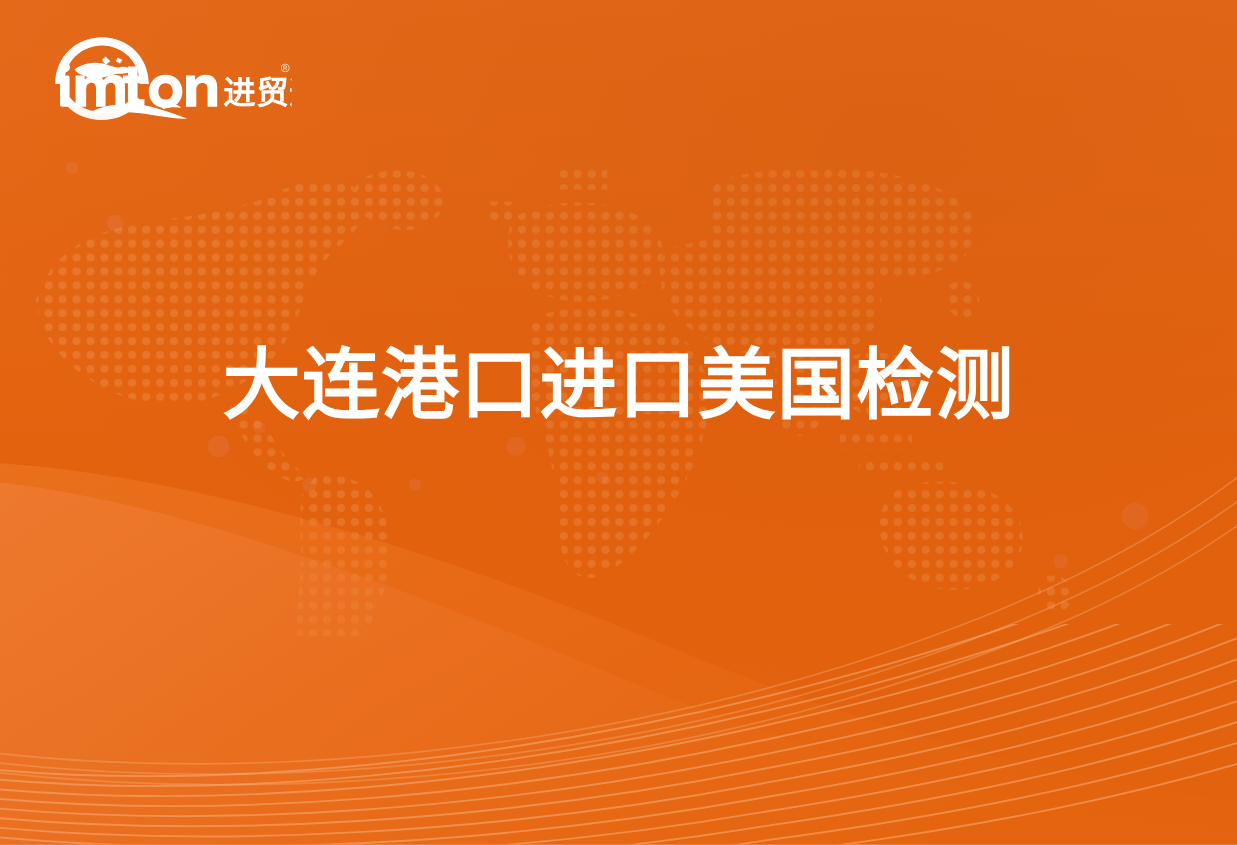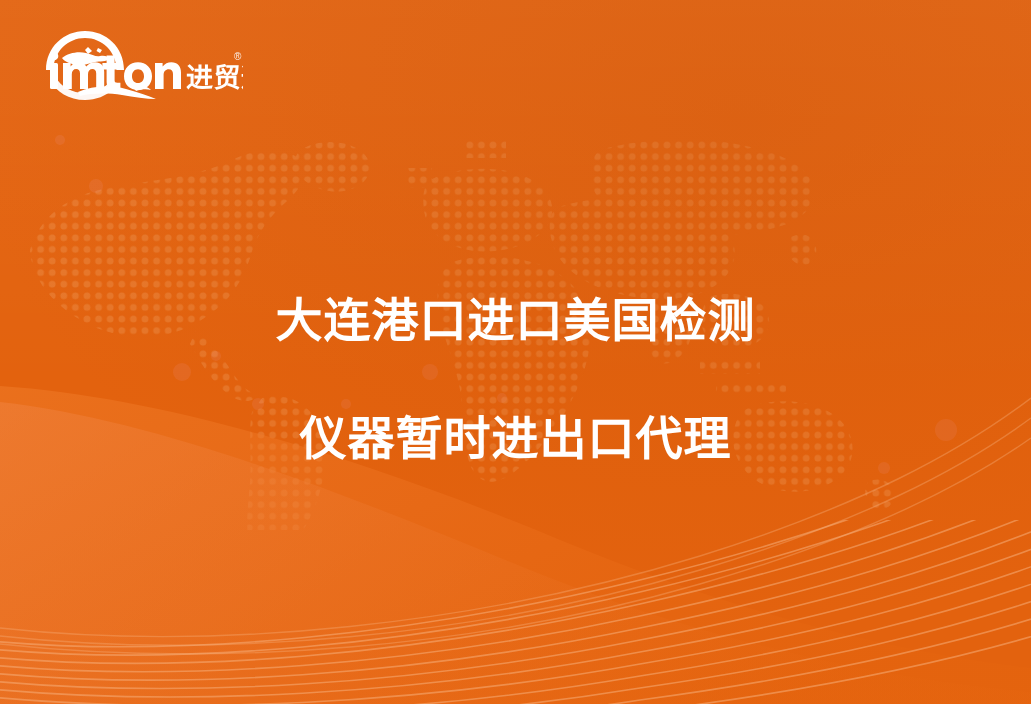--- a/index.html
+++ b/index.html
@@ -54,21 +54,21 @@
   
   .headline {
     position: absolute;
     left: 0;
     right: 0;
     top: 262px;
     text-align: center;
     color: #ffffff;
     font-family: "Liberation Sans", "DejaVu Sans", sans-serif;
     font-weight: bold;
-    font-size: 47px;
+    font-size: 65px;
     line-height: 118px;
     letter-spacing: 1px;
     white-space: nowrap;
     text-rendering: geometricPrecision;
   }
   .headline-line {
     display: block;
   }
 </style>
 </head>
@@ -274,16 +274,15 @@
       </g>
 
       <text x="148" y="61" font-family="'Liberation Sans','DejaVu Sans',sans-serif" font-size="27" font-weight="bold" fill="#ffffff" letter-spacing="0.5">进贸通</text>
 
       <text x="196" y="34" font-family="'Liberation Sans','DejaVu Sans',sans-serif" font-size="10" fill="#ffffff" opacity="0.9">®</text>
     </svg>
   </div>
 
   <div class="headline">
     <span class="headline-line">大连港口进口美国检测</span>
-    <span class="headline-line">仪器暂时进出口代理</span>
   </div>
 
 </div>
 
 </body></html>

